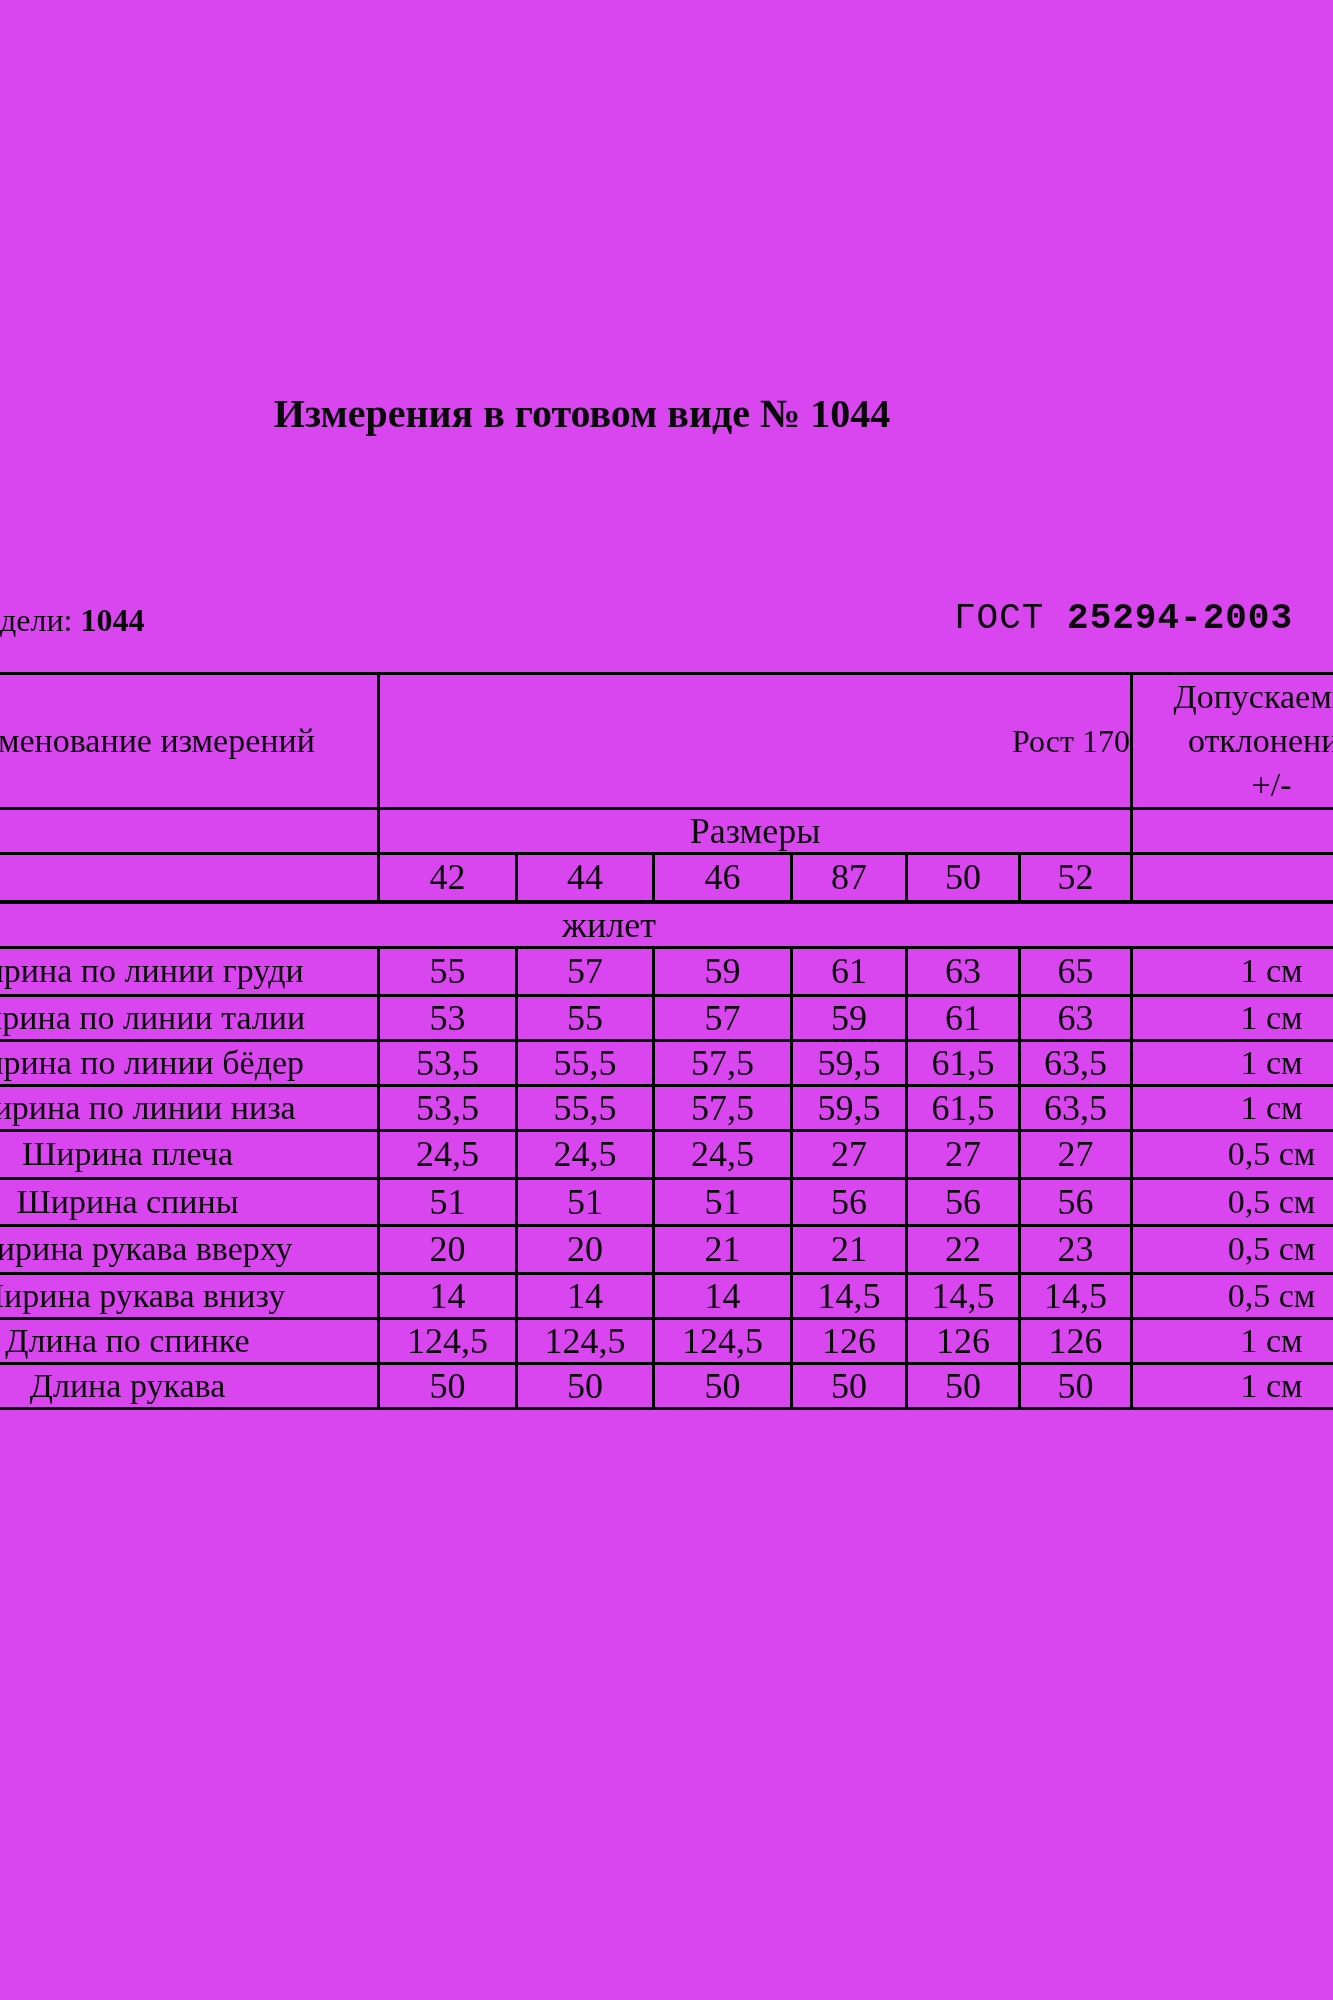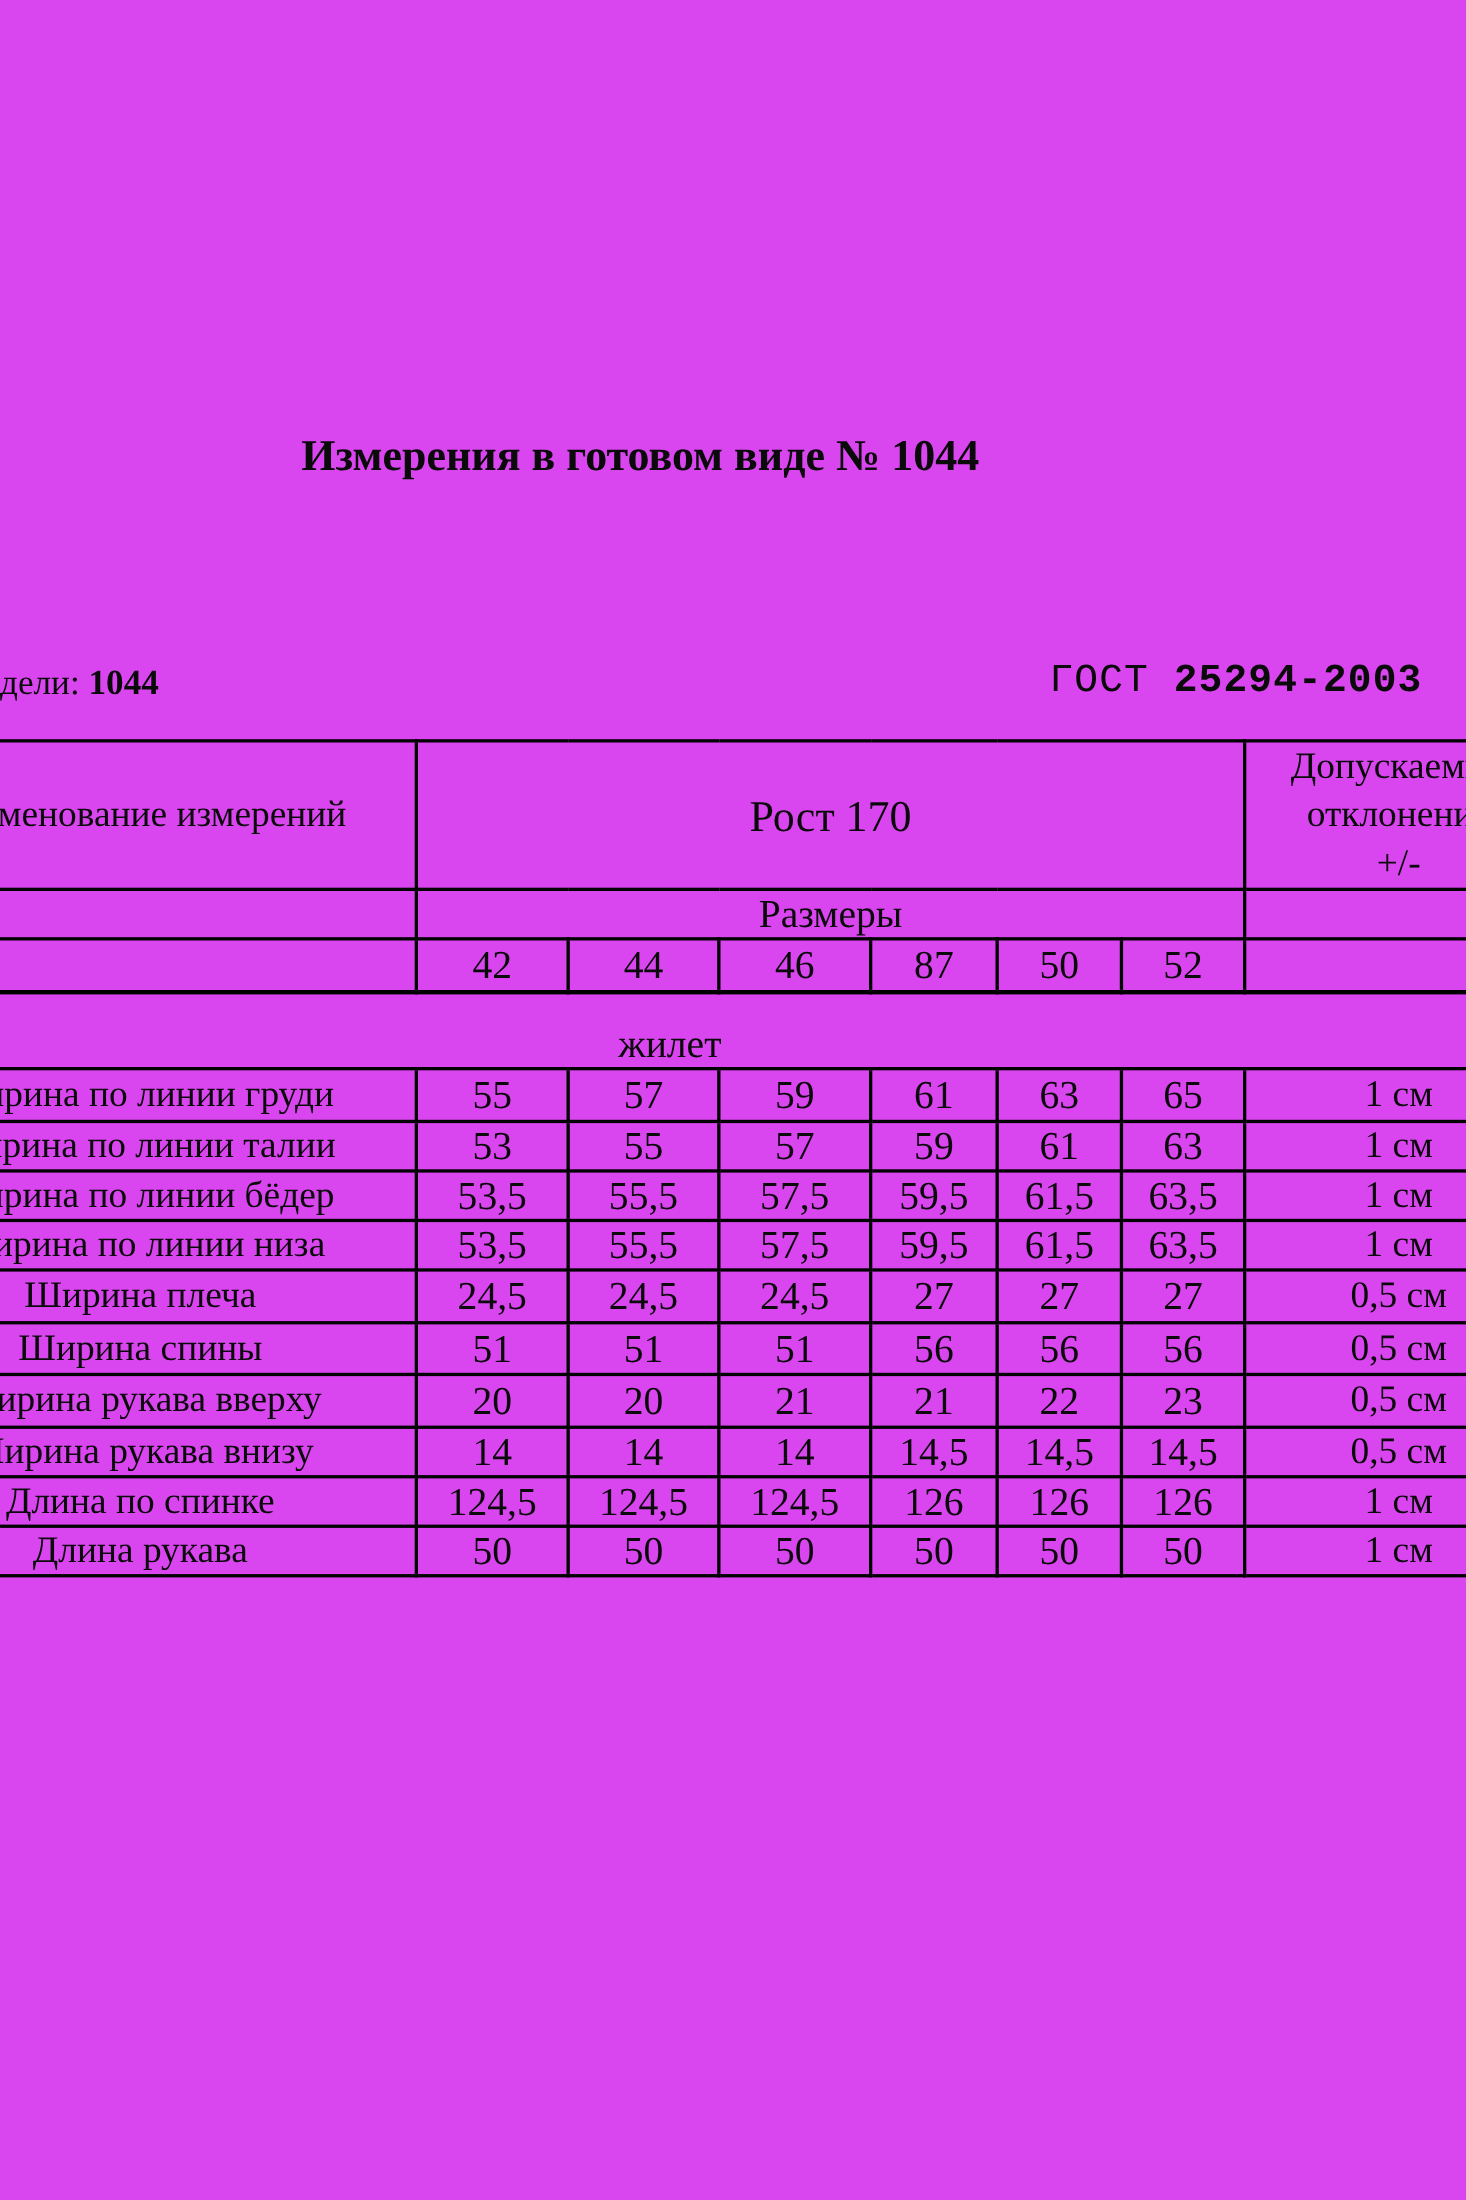--- a/index.html
+++ b/index.html
@@ -49,31 +49,31 @@
   td.sz-last{border-right-width:3px;}
 
   .r-head1 td{border-top-width:3px;vertical-align:top;}
   .r-last td{border-bottom-width:4px;}
 
   .cfit{display:flex;justify-content:center;}
   .cfit > span{white-space:nowrap;flex:0 0 auto;}
 
   .lbl-cell .cfit > span{font-size:34px;}
   .head-meas{padding-top:12px;}
-  .head-rost{padding-top:12px;text-align:center;font-size:40px;margin-left:15px;}
+  .head-rost{padding-top:12px;text-align:right;font-size:32px;margin-left:15px;}
   .head-allow{padding-top:10px;font-size:34px;line-height:44px;}
   .head-allow .cfit > span{white-space:nowrap;}
   .center-txt{text-align:center;}
 
   tr.r-section td{
     border-left:0;border-right:0;
     border-top-width:4px;border-bottom-width:3px;
   }
   tr.r-section .cfit{padding-right:70px;}
-  tr.r-section span{font-size:36px;margin-top:24px;}
+  tr.r-section span{font-size:36px;}
   .allow-cell{font-size:34px;}
 </style>
 </head>
 <body>
 
 <div class="sheet">
 
   <div class="title">Измерения в готовом виде № 1044</div>
 
 

